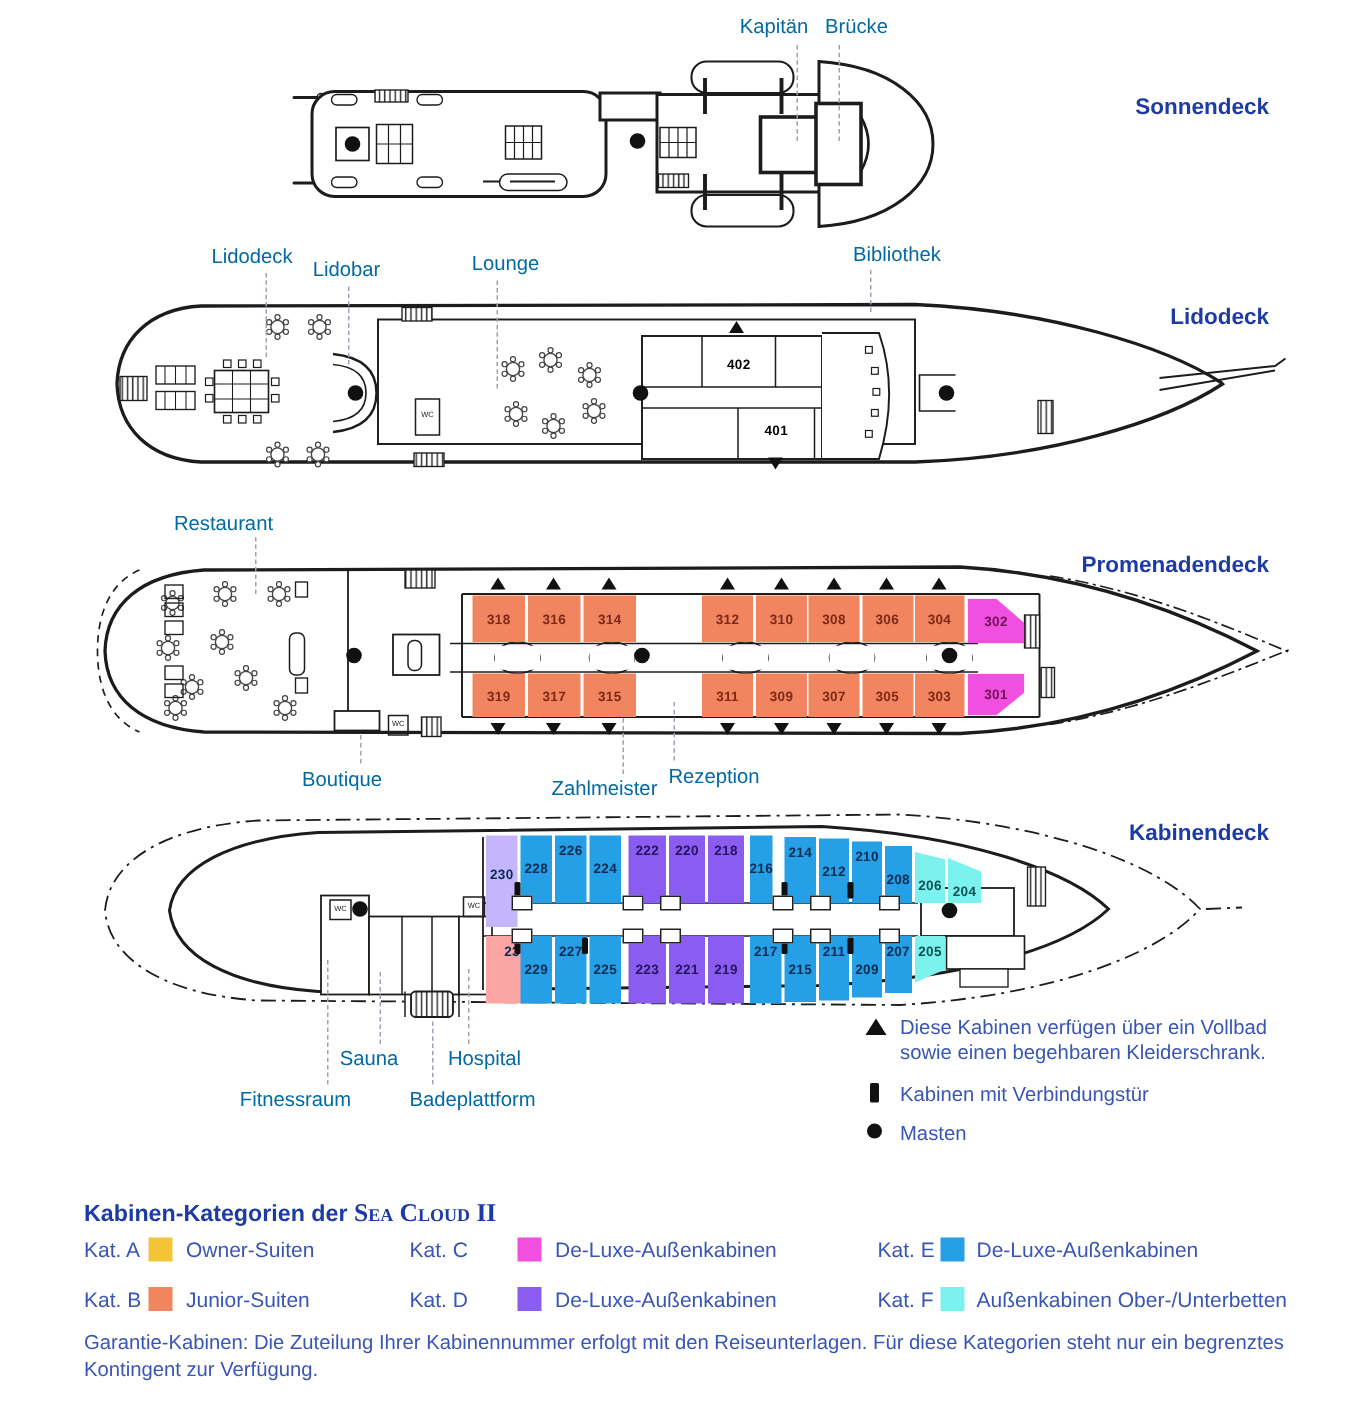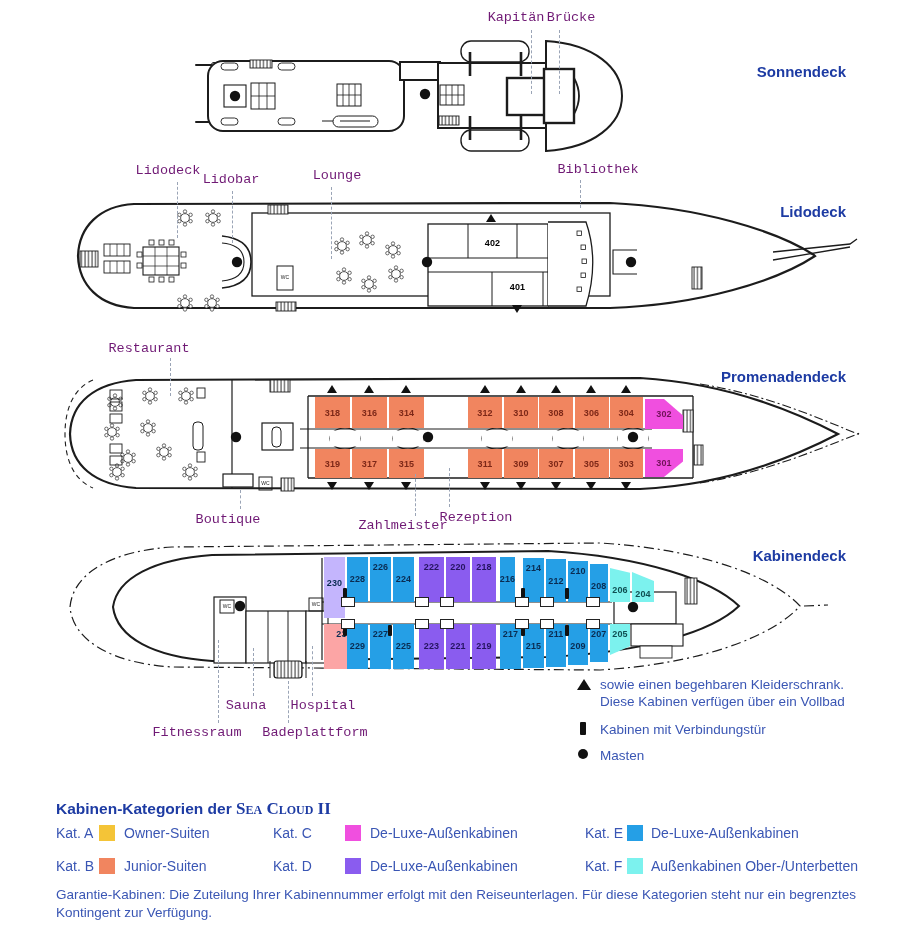--- a/index.html
+++ b/index.html
@@ -1,20 +1,20 @@
 <!DOCTYPE html>
 <html><head>
 <meta charset="utf-8">
 <style>
   html,body{margin:0;padding:0;background:#fff;}
   #stage{position:relative;width:898px;height:939px;background:#fff;overflow:hidden;
          font-family:"Liberation Sans",sans-serif;}
   #deck-art{position:absolute;left:0;top:0;z-index:1;}
-  .callout{position:absolute;z-index:5;font-size:13.5px;color:#701a75;white-space:nowrap;
-           transform:translateX(-50%);font-family:Liberation Mono, monospace;}
+  .callout{position:absolute;z-index:5;font-size:13.5px;color:#0369a1;white-space:nowrap;
+           transform:translateX(-50%);}
   .leader{position:absolute;z-index:4;width:0;border-left:1.5px dashed #9aa4b6;}
   .deck-title{position:absolute;right:52px;z-index:5;font-size:15px;font-weight:bold;color:#1d3ba3;
               white-space:nowrap;}
   .cabin{position:absolute;z-index:2;display:flex;justify-content:center;
          font-size:9px;font-weight:bold;letter-spacing:0.2px;}
   .cabin.vcenter{align-items:center;}
   .tri-up{position:absolute;z-index:3;width:0;height:0;border-left:5.5px solid transparent;
           border-right:5.5px solid transparent;border-bottom:8.5px solid #111;}
   .tri-down{position:absolute;z-index:3;width:0;height:0;border-left:5.5px solid transparent;
           border-right:5.5px solid transparent;border-top:8.5px solid #111;}
@@ -254,22 +254,22 @@
   <div class="leader" style="left:218px;top:640px;height:83px"></div>
   <div class="leader" style="left:288px;top:681px;height:42px"></div>
 
   <div class="cabin vcenter" id="cab-lido-0" style="left:468px;top:228px;width:49px;height:30px">402</div>
   <div class="cabin vcenter" id="cab-lido-1" style="left:492px;top:272px;width:51px;height:30px">401</div>
   <div class="tri-up" style="left:486px;top:214px"></div>
   <div class="tri-down" style="left:512px;top:305px"></div>
 
   <div class="legend-tri" style="left:577px;top:679px"></div>
   <div class="legend-row" style="left:600px;top:676px">
+    <div>Diese Kabinen verfügen über ein Vollbad</div>
     <div>sowie einen begehbaren Kleiderschrank.</div>
-    <div>Diese Kabinen verfügen über ein Vollbad</div>
   </div>
   <div class="legend-bar" style="left:580px;top:722px"></div>
   <div class="legend-row" style="left:600px;top:721px">Kabinen mit Verbindungstür</div>
   <div class="legend-dot" style="left:578px;top:749px"></div>
   <div class="legend-row" style="left:600px;top:747px">Masten</div>
 
   <div class="cat-title" style="left:56px;top:786px">
     <span>Kabinen-Kategorien der</span>
     <span class="ship">Sea Cloud II</span>
   </div>

